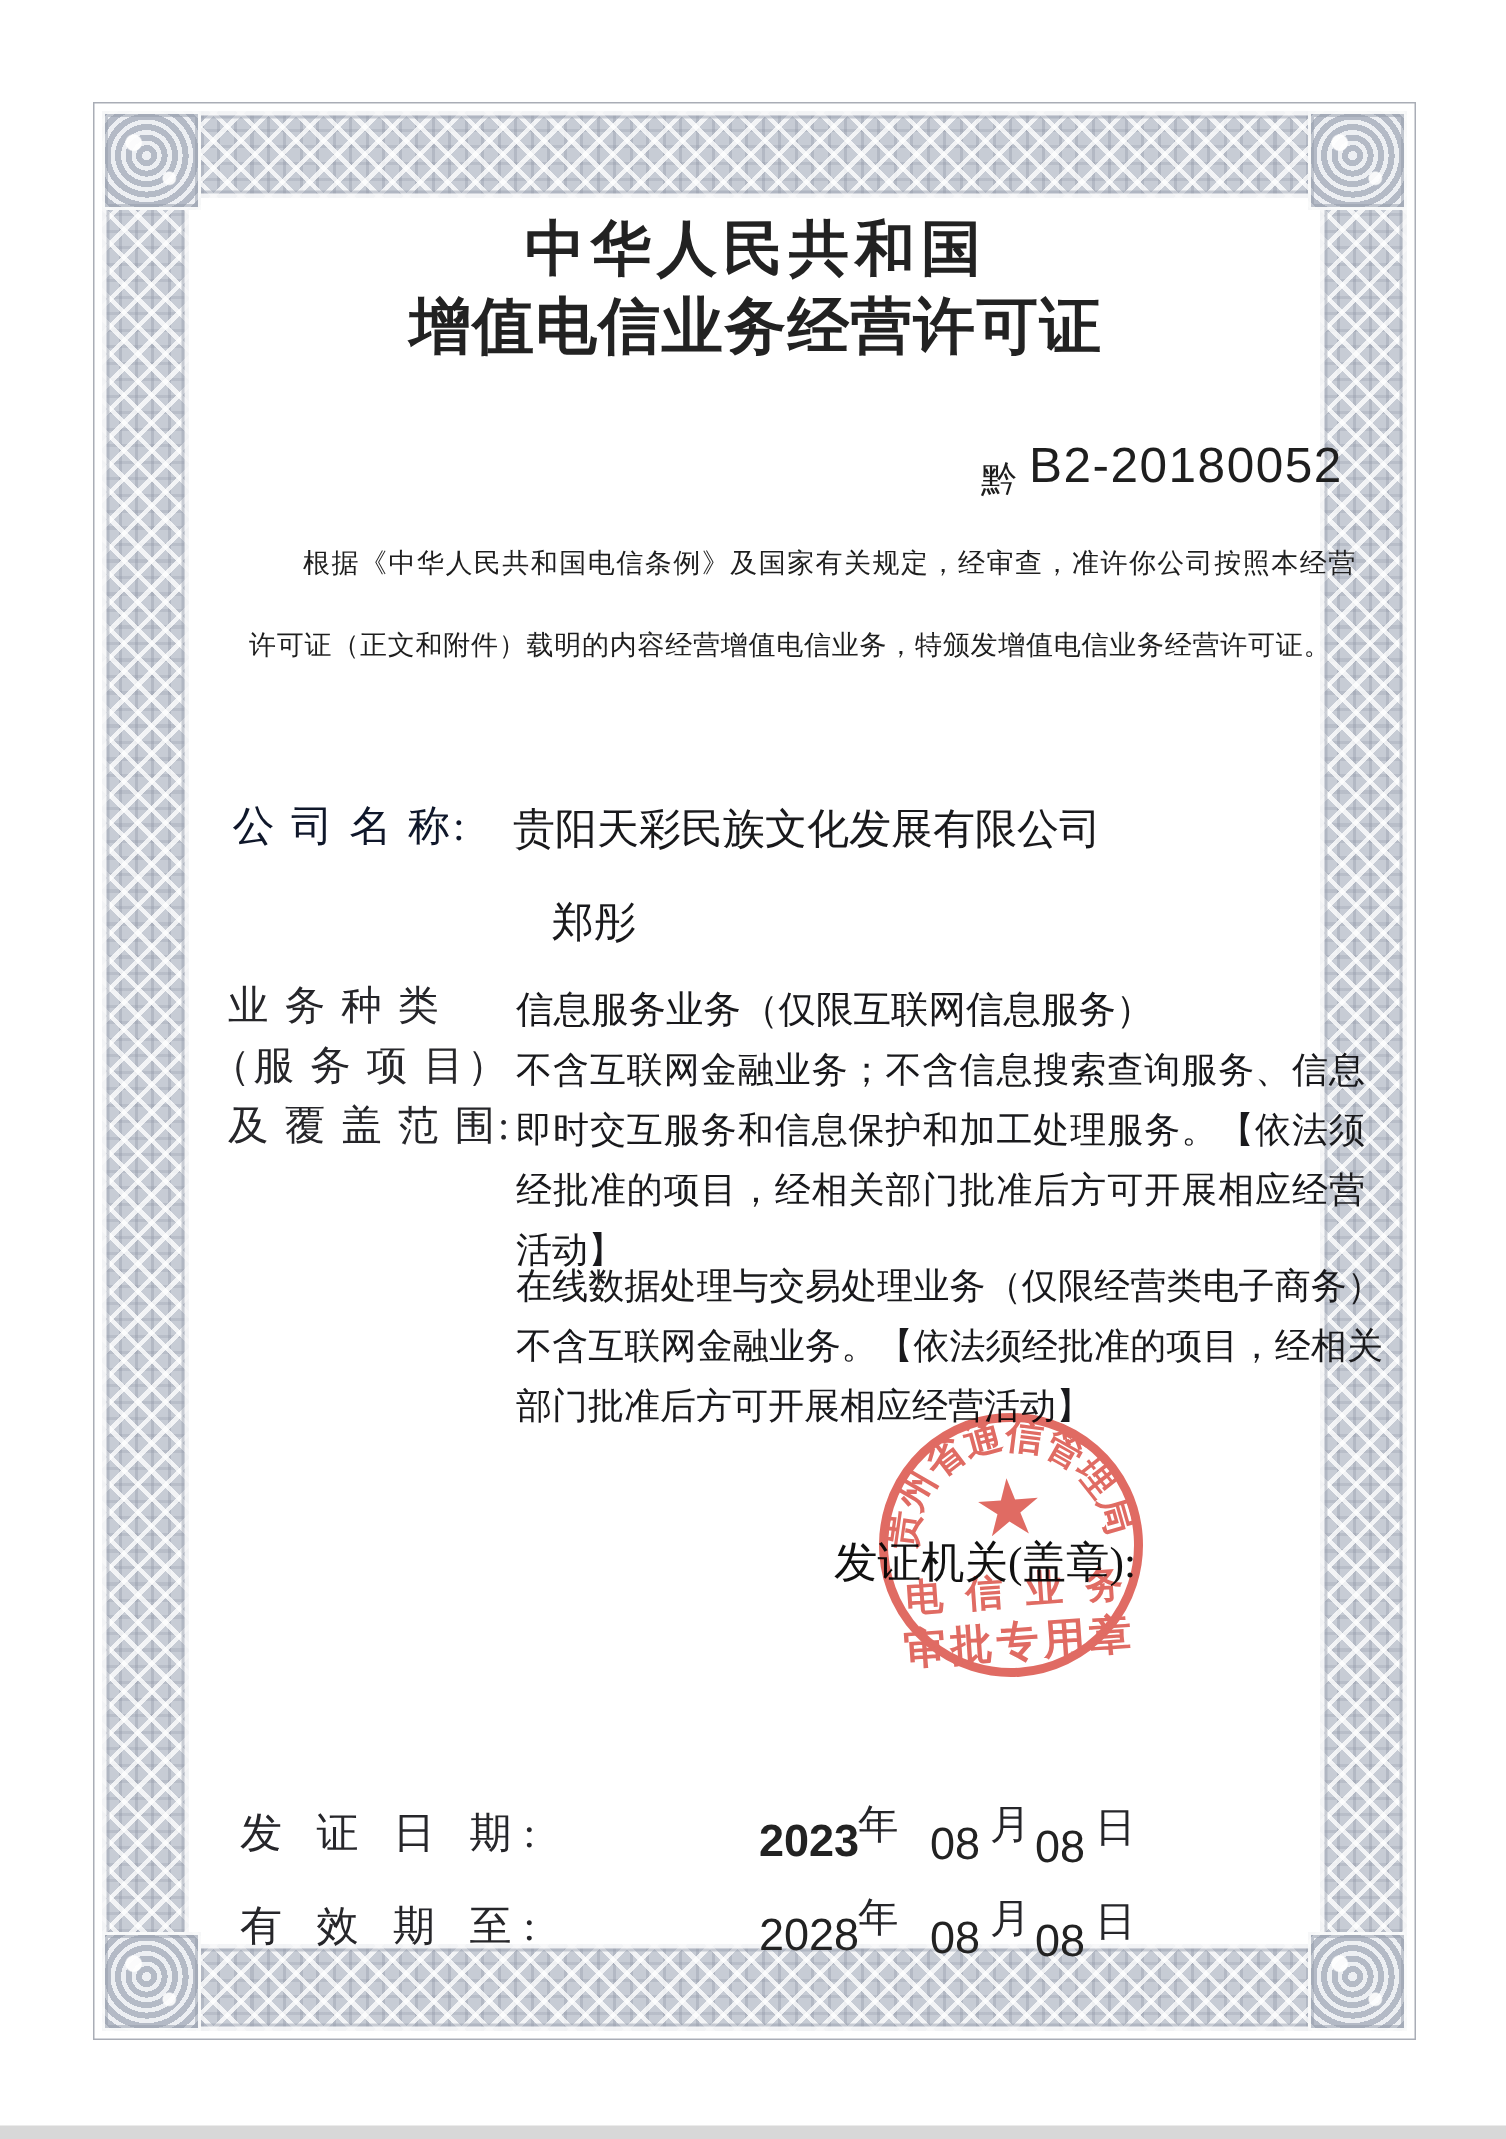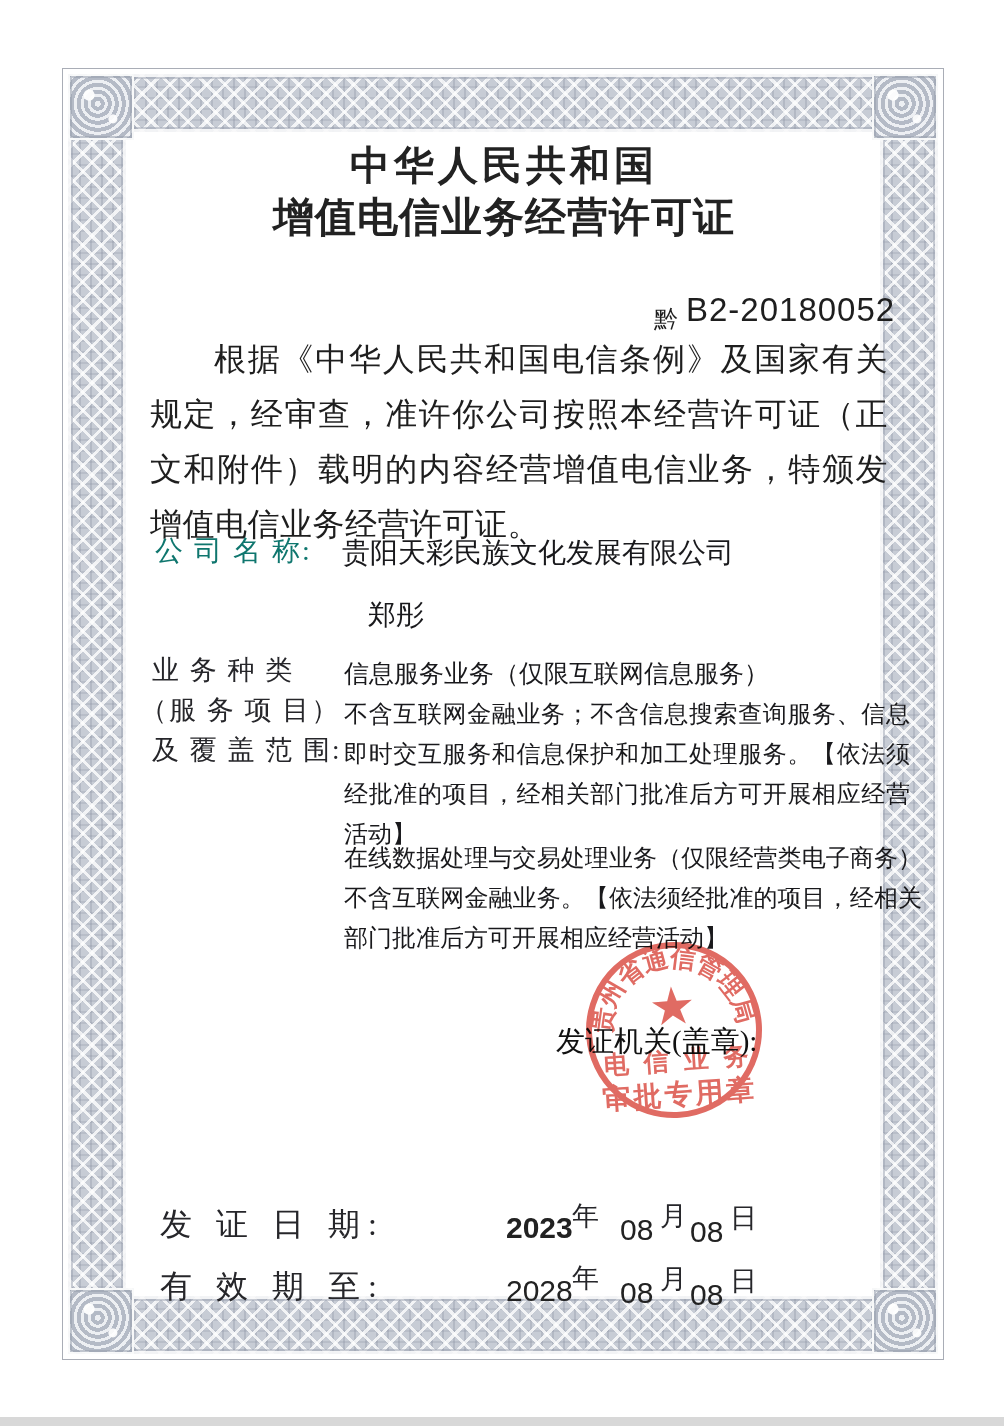--- a/index.html
+++ b/index.html
@@ -53,26 +53,26 @@
   }
   .title.l1{top:138px;font-size:40px;letter-spacing:4px;}
   .title.l2{top:190px;font-size:41px;letter-spacing:1px;}
 
   .license-label{left:448px;top:292px;font-size:27px;font-weight:bold;letter-spacing:1px;}
   .license-region{left:654px;top:303px;font-size:24px;}
   .license-number{left:686px;top:291px;font-size:33px;font-family:"Liberation Sans","DejaVu Sans",sans-serif;letter-spacing:1px;}
 
   .intro{
     left:150px;top:332px;width:738px;
-    font-size:32px;line-height:55px;
+    font-size:18px;line-height:55px;
     text-indent:2em;text-align:justify;
-    letter-spacing:0.5px;margin:0;
+    letter-spacing:0.5px;margin:16px;
   }
 
-  .field-label{font-size:28px;letter-spacing:2px;white-space:nowrap;color:#0f766e;}
+  .field-label{font-size:28px;letter-spacing:2px;white-space:nowrap;color:#0f172a;}
   .field-value{font-size:28px;white-space:nowrap;color:#19191c;}
 
   .biz-label{left:152px;top:650px;font-size:27px;line-height:40px;letter-spacing:2px;color:#26262a;}
   .biz-label div{white-space:nowrap;}
   .biz-text{font-size:24px;line-height:40px;margin:0;text-align:justify;color:#19191c;}
   .biz-line1{left:344px;top:654px;font-size:25px;white-space:nowrap;}
   .biz-rest{left:344px;top:694px;width:566px;}
   .biz-item2{left:344px;top:838px;width:578px;}
 
   .issuer-label{left:556px;top:1022px;font-size:29px;white-space:nowrap;color:#111;}
@@ -102,21 +102,21 @@
   .stamp-line1{
     position:absolute;left:0;right:0;top:102px;text-align:center;
     font-size:25px;font-weight:bold;letter-spacing:15px;text-indent:15px;white-space:nowrap;
   }
   .stamp-line2{
     position:absolute;left:0;right:0;top:134px;text-align:center;
     font-size:28px;font-weight:bold;letter-spacing:3px;text-indent:3px;white-space:nowrap;
   }
 
   
-  .date-label{font-size:32px;letter-spacing:8px;white-space:nowrap;color:#26262a;}
+  .date-label{font-size:28px;letter-spacing:8px;white-space:nowrap;color:#26262a;}
   .date-num{font-size:30px;font-family:"Liberation Sans","DejaVu Sans",sans-serif;color:#222;}
   .date-unit{font-size:27px;color:#26262a;}
 
   .bottom-bar{position:absolute;left:0;right:0;top:1417px;height:9px;background:#d8d8d8;}
 </style>
 </head>
 <body>
 
 <div class="page">
 

